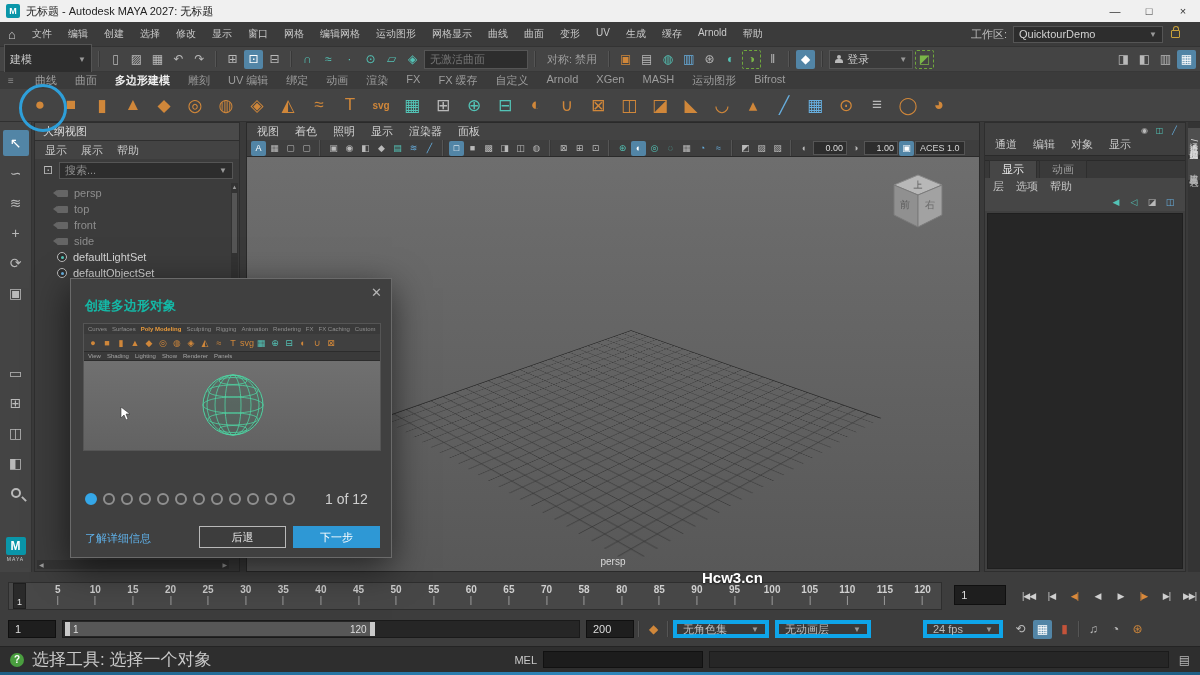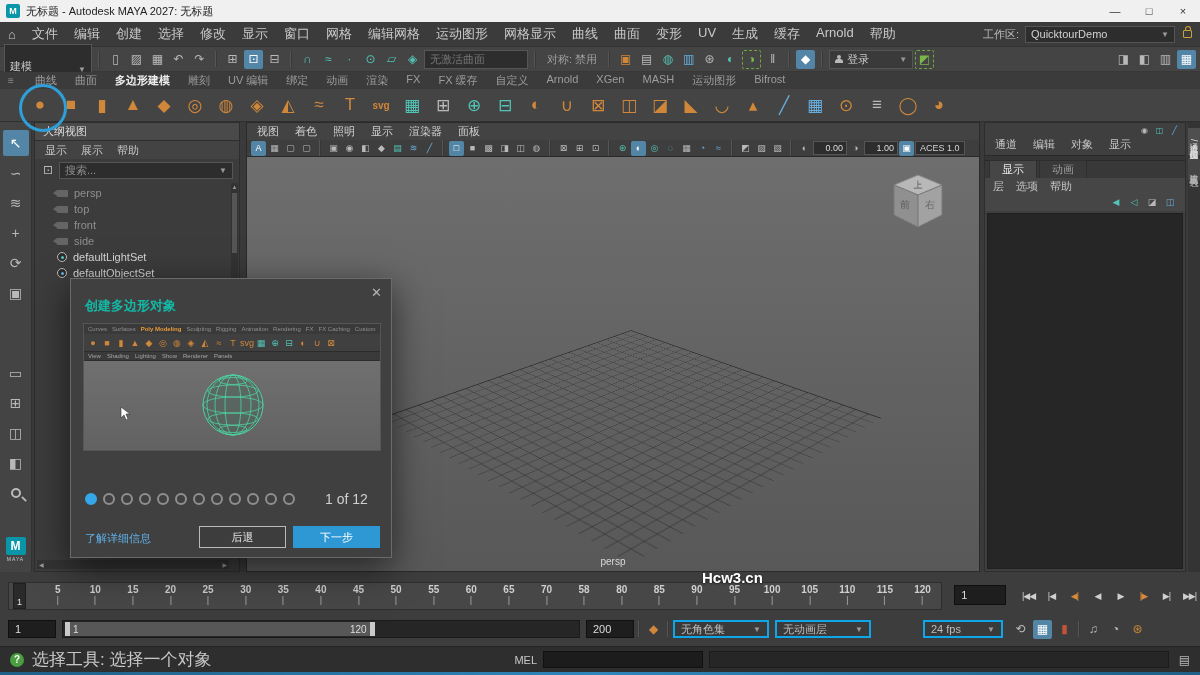--- a/index.html
+++ b/index.html
@@ -9,30 +9,30 @@
   
   .titlebar{position:absolute;left:0;top:0;width:1200px;height:22px;background:#f0f0f0;display:flex;align-items:center;color:#111}
   .app-ico{width:14px;height:14px;background:#0a96a9;border-radius:2px;color:#fff;font-size:9px;font-weight:bold;display:flex;align-items:center;justify-content:center;margin:0 6px 0 6px}
   .win-title{font-size:11px;color:#222}
   .win-btns{margin-left:auto;display:flex;height:100%}
   .win-btn{width:34px;height:100%;display:flex;align-items:center;justify-content:center;font-size:11px;color:#333}
 
   
   .menubar{position:absolute;left:0;top:22px;width:1200px;height:25px;background:#3b3b3b;display:flex;align-items:center;border-bottom:1px solid #333}
   .menubar .home{width:24px;text-align:center;color:#c9c9c9;font-size:13px}
-  .menu-item{padding:0 8px;font-size:13px;color:#c9c9c9;white-space:nowrap}
-  .workspace{margin-left:auto;display:flex;align-items:center;gap:6px;padding-right:8px}
+  .menu-item{padding:0 8px;font-size:10px;color:#c9c9c9;white-space:nowrap}
+  .workspace{margin-left:auto;display:flex;align-items:center;gap:6px;padding-right:20px}
   .ws-label{font-size:11px;color:#bdbdbd}
   .ws-select{width:150px;height:17px;background:#2d2d2d;border:1px solid #555;display:flex;align-items:center;justify-content:space-between;padding:0 5px;font-size:11px;color:#d2d2d2}
   .css-lock{width:9px;height:8px;border:1.5px solid #caa23a;border-radius:1px;position:relative;margin-left:2px}
   .css-lock::before{content:'';position:absolute;left:1px;top:-5px;width:4px;height:4px;border:1.5px solid #caa23a;border-bottom:none;border-radius:3px 3px 0 0}
 
   
   .statusline{position:absolute;left:0;top:47px;width:1200px;height:25px;background:#444;display:flex;align-items:center;gap:2px;border-bottom:1px solid #383838;padding:0 4px}
-  .mode-select{width:88px;height:31px;background:#2d2d2d;border:1px solid #555;display:flex;align-items:flex-end;justify-content:space-between;padding:0 5px;font-size:11px}
+  .mode-select{width:88px;height:31px;background:#2d2d2d;border:1px solid #555;display:flex;align-items:center;justify-content:space-between;padding:0 5px;font-size:11px}
   .vsep{width:2px;height:16px;background:#383838;border-left:1px solid #555;margin:0 4px}
   .ico{position:relative;display:inline-flex;align-items:center;justify-content:center;width:19px;height:19px;font-size:12px;color:#b9b9b9;border-radius:2px;flex:0 0 auto}
   .ico.active{background:#5285a6;color:#fff}
   .c-teal{color:#53c3b6}.c-orange{color:#d0873a}.c-blue{color:#67aede}.c-red{color:#c4533a}.c-green{color:#7ab648}
   .greenbox{outline:1px dashed #6fa83c;outline-offset:-1px}
   .field{height:19px;background:#2d2d2d;border:1px solid #555;color:#9f9f9f;font-size:11px;padding:0 5px;display:flex;align-items:center}
   input.field{outline:none}
   .login{display:flex;align-items:center;gap:4px;height:19px;border:1px solid #555;background:#3a3a3a;padding:0 5px;font-size:11px}
   .css-person{width:8px;height:8px;position:relative}
   .css-person::before{content:'';position:absolute;left:2px;top:0;width:4px;height:4px;border-radius:50%;background:#b9b9b9}
@@ -160,21 +160,21 @@
   .pb.key{color:#d9893b}
 
   
   .rangerow{position:absolute;left:0;top:616px;width:1200px;height:26px;background:#3d3d3d;display:flex;align-items:center}
   .rr-field{height:18px;background:#1e1e1e;border:1px solid #101010;color:#ddd;font-size:11px;display:flex;align-items:center;padding:0 6px}
   .range-widget{position:relative;height:18px;width:518px;margin-left:6px;background:#262626;border:1px solid #1a1a1a}
   .range-inner{position:absolute;left:2px;top:1px;bottom:1px;width:60%;background:#575757;display:flex;align-items:center;justify-content:space-between;padding:0 8px;font-size:10px;color:#ddd}
   .range-inner::before,.range-inner::after{content:'';position:absolute;top:0;bottom:0;width:5px;background:#c9c9c9}
   .range-inner::before{left:0}.range-inner::after{right:0}
   .rr-icons{display:flex;align-items:center;gap:3px}
-  .drop{height:18px;background:#3a3a3a;border:2px solid #0ea5e9;display:flex;align-items:center;gap:5px;padding:0 6px;font-size:11px;color:#bdbdbd}
+  .drop{height:18px;background:#3a3a3a;border:4px solid #0ea5e9;display:flex;align-items:center;gap:5px;padding:0 6px;font-size:11px;color:#bdbdbd}
   .drop .arr{font-size:8px;color:#9a9a9a}
 
   
   .helpline{position:absolute;left:0;top:646px;width:1200px;height:26px;background:#2e2e2e;display:flex;align-items:center;border-top:1px solid #242424}
   .help-q{width:14px;height:14px;border-radius:50%;background:#4a9e3f;color:#fff;font-size:10px;font-weight:bold;display:flex;align-items:center;justify-content:center;margin:0 8px 0 10px}
   .help-text{font-size:17px;color:#c9c9c9}
   .mel-zone{margin-left:auto;display:flex;align-items:center;gap:6px;padding-right:6px}
   .mel-label{font-size:11px;color:#c9c9c9}
   .mel-input{width:160px;height:17px;background:#1c1c1c;border:1px solid #111}
   .mel-result{width:460px;height:17px;background:#262626;border:1px solid #1b1b1b}

